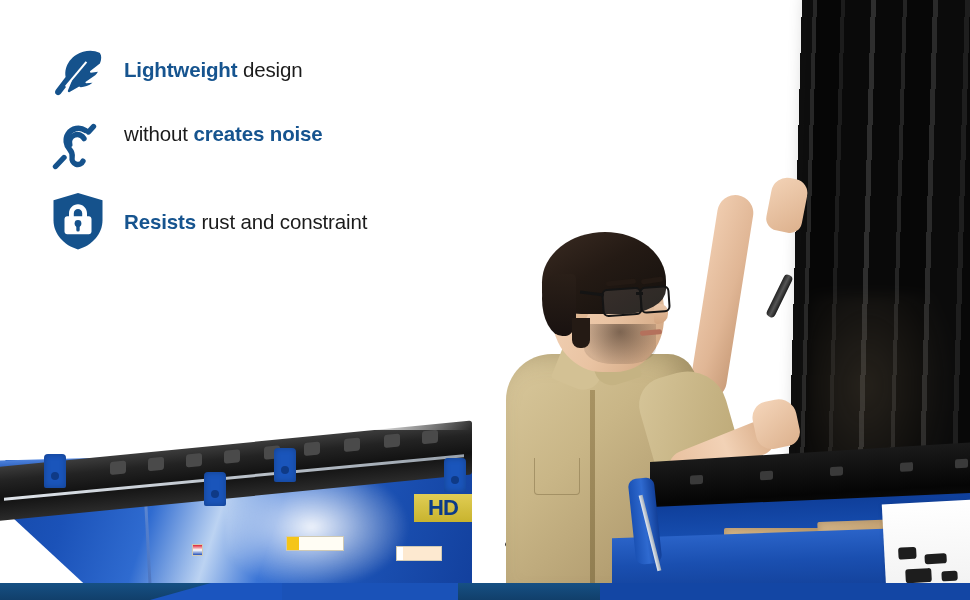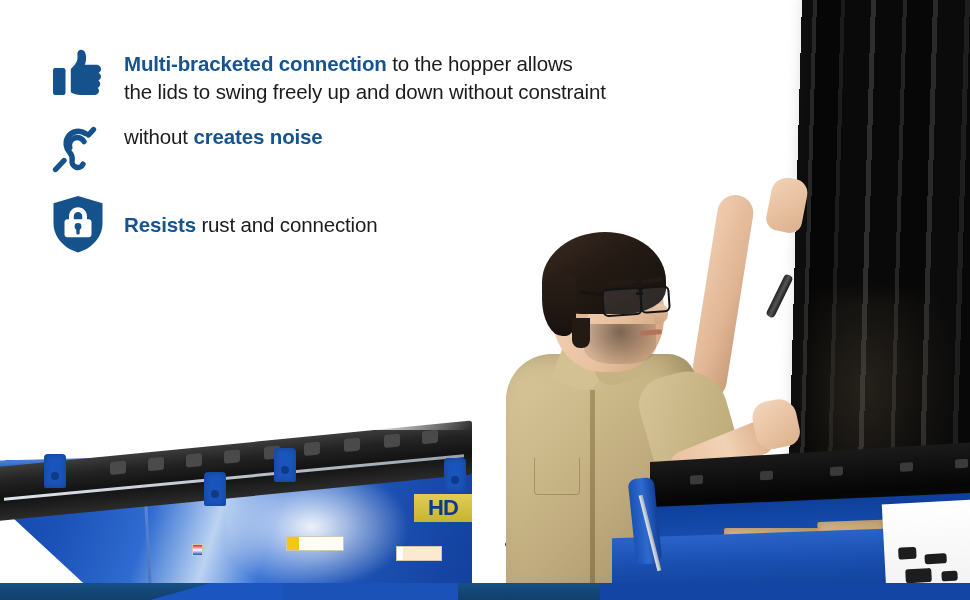--- a/index.html
+++ b/index.html
@@ -365,37 +365,34 @@
     <div class="white-wash"></div>
 
     <div class="band"></div>
     <div class="band-mask-a"></div>
     <div class="band-mask-b"></div>
     <div class="band-mask-c"></div>
   </div>
 
   <div class="features">
 
-
-    <div class="feature f2">
+    <div class="feature f1">
       <div class="f-icon">
         <svg width="54" height="52" viewBox="0 0 54 52" aria-hidden="true">
-          <rect x="1" y="20" width="12.5" height="27" rx="2.2" fill="#15528C"></rect>
-          <path fill="#15528C" d="M18.8 20.9c2.6-2.2 5.1-5 6.2-8.1.7-2 .6-4.2.4-6.3-.2-2 .6-3.9 2.4-4.6 2-.8 4.3.3 5.2 2.3 1.2 2.8 1.3 6 .8 9-.2 1.2-.6 2.4-1 3.6h11.4c2.6 0 4.8 1.9 4.8 4.3 0 1.6-.9 3-2.3 3.8 1.4.7 2.3 2.1 2.3 3.7 0 1.7-1 3.2-2.6 3.9 1.1.8 1.8 2 1.8 3.4 0 1.7-1 3.1-2.5 3.8.8.8 1.3 1.8 1.3 3 0 2.4-2.1 4.3-4.8 4.3H28.6c-3.5 0-6.9-1-9.8-2.8V20.9z"></path>
+          <path fill="#15528C" d="M47.5 4.8C41 1.4 31.6 2.2 24.4 6.7c-5.4 3.4-9 8.4-10.4 13.6-.9 3.2-.9 6.2-.4 8.7l-9.9 13c-1.1 1.5-.8 3.5.6 4.6 1.4 1 3.4.7 4.5-.8l10-13.1c.3.1.7.2 1 .3l-3.9 9.5c-.4 1.1.7 2.1 1.7 1.5l9.6-5.6c.4.5 1 .8 1.7.8 3.5 0 8-1.5 11.6-4.4l-6.1.4c-.9.1-1.3-1-.6-1.5l9.4-6.4c1-1.1 1.9-2.3 2.7-3.6l-6.9 1c-.9.1-1.4-1-.7-1.6l9.6-7.6c1.6-3.8 1.9-7.9.1-10.3z"></path>
+          <path fill="#ffffff" d="M33.6 13.2 12.9 37.9l1.6 1.3L35.2 14.5z"></path>
         </svg>
       </div>
       <div class="f-text">
         <div>
-          <span class="hl">Multi-bracketed connection</span><span> to the hopper allows</span>
+          <span class="hl">Lightweight</span><span> design</span>
         </div>
-        <div>
-          <span>the lids to swing freely up and down without constraint</span>
-        </div>
-      </div>
-    </div>
+      </div>
+    </div>
+
 
     <div class="feature f3">
       <div class="f-icon">
         <svg width="54" height="54" viewBox="0 0 54 54" aria-hidden="true">
           <path fill="none" stroke="#15528C" stroke-width="5.4" stroke-linecap="round" d="M33.5 10.5c-5.6-3.8-13.6-2.6-17.4 3.3-3.3 5.1-2.3 11.2 1.4 15.3 2.3 2.6 3.2 5.1 2.6 8.4-.5 2.9 1 5.6 3.7 6.6 2.9 1.1 6-.3 7.2-3"></path>
           <path fill="none" stroke="#15528C" stroke-width="5.4" stroke-linecap="round" d="M17.8 24.6c-1-4 1-8.2 4.9-9.6 3.6-1.3 7.6.3 9.3 3.6"></path>
           <path fill="none" stroke="#15528C" stroke-width="5.4" stroke-linecap="round" d="M41.5 6.5 36.5 12"></path>
           <path fill="none" stroke="#15528C" stroke-width="5.4" stroke-linecap="round" d="M3.5 46.5 12 37.5"></path>
         </svg>
       </div>
@@ -410,19 +407,19 @@
       <div class="f-icon">
         <svg width="52" height="58" viewBox="0 0 52 58" aria-hidden="true">
           <path fill="#15528C" d="M26 1 1.5 8.2v20.1C1.5 42 12 53.5 26 57.5 40 53.5 50.5 42 50.5 28.3V8.2L26 1z"></path>
           <path fill="#ffffff" d="M26 12.2c-5 0-9 4-9 9v3.1h-1.8c-1.5 0-2.7 1.2-2.7 2.7v12.6c0 1.5 1.2 2.7 2.7 2.7h21.6c1.5 0 2.7-1.2 2.7-2.7V27c0-1.5-1.2-2.7-2.7-2.7H35v-3.1c0-5-4-9-9-9zm0 4.8c2.3 0 4.2 1.9 4.2 4.2v3.1h-8.4v-3.1c0-2.3 1.9-4.2 4.2-4.2z"></path>
           <circle cx="26" cy="31.5" r="3.4" fill="#15528C"></circle>
           <rect x="24.3" y="32.8" width="3.4" height="6.6" rx="1.5" fill="#15528C"></rect>
         </svg>
       </div>
       <div class="f-text">
         <div>
-          <span class="hl">Resists</span><span> rust and connection</span>
+          <span class="hl">Resists</span><span> rust and constraint</span>
         </div>
       </div>
     </div>
 
   </div>
 </div>
 
 </body></html>

